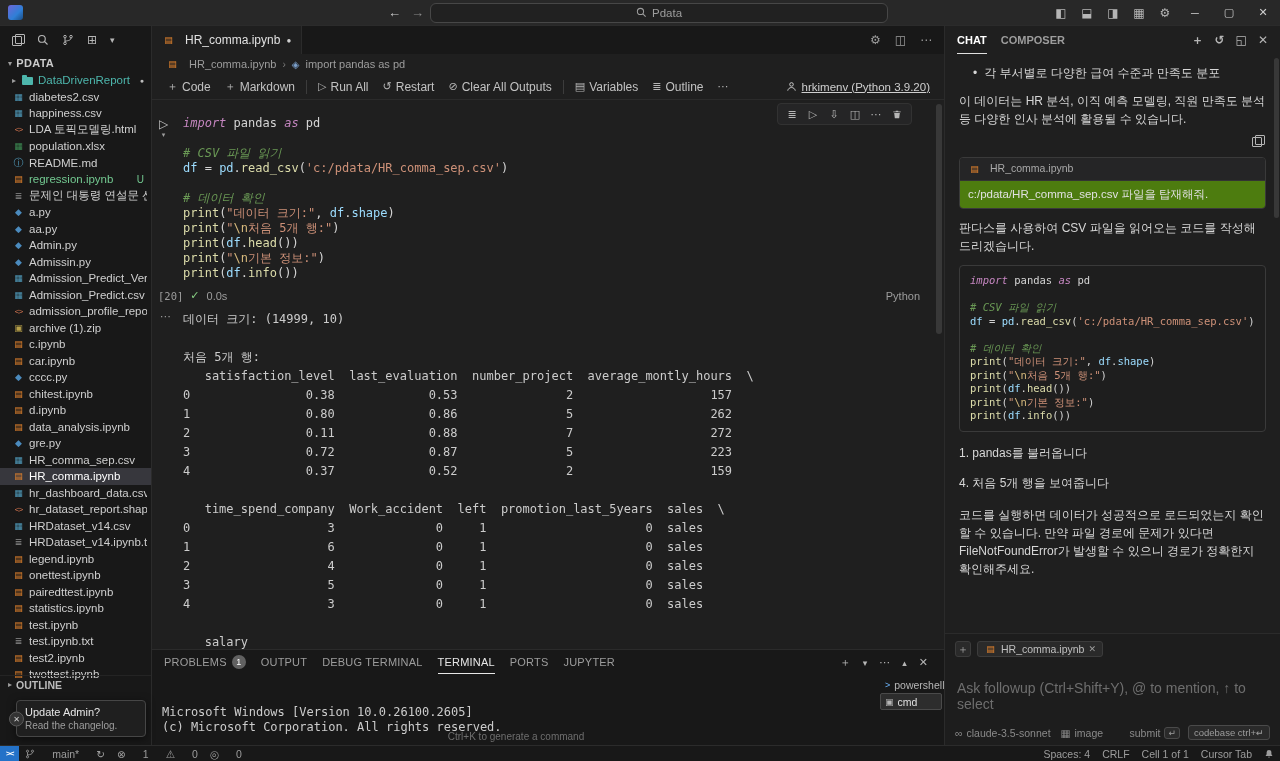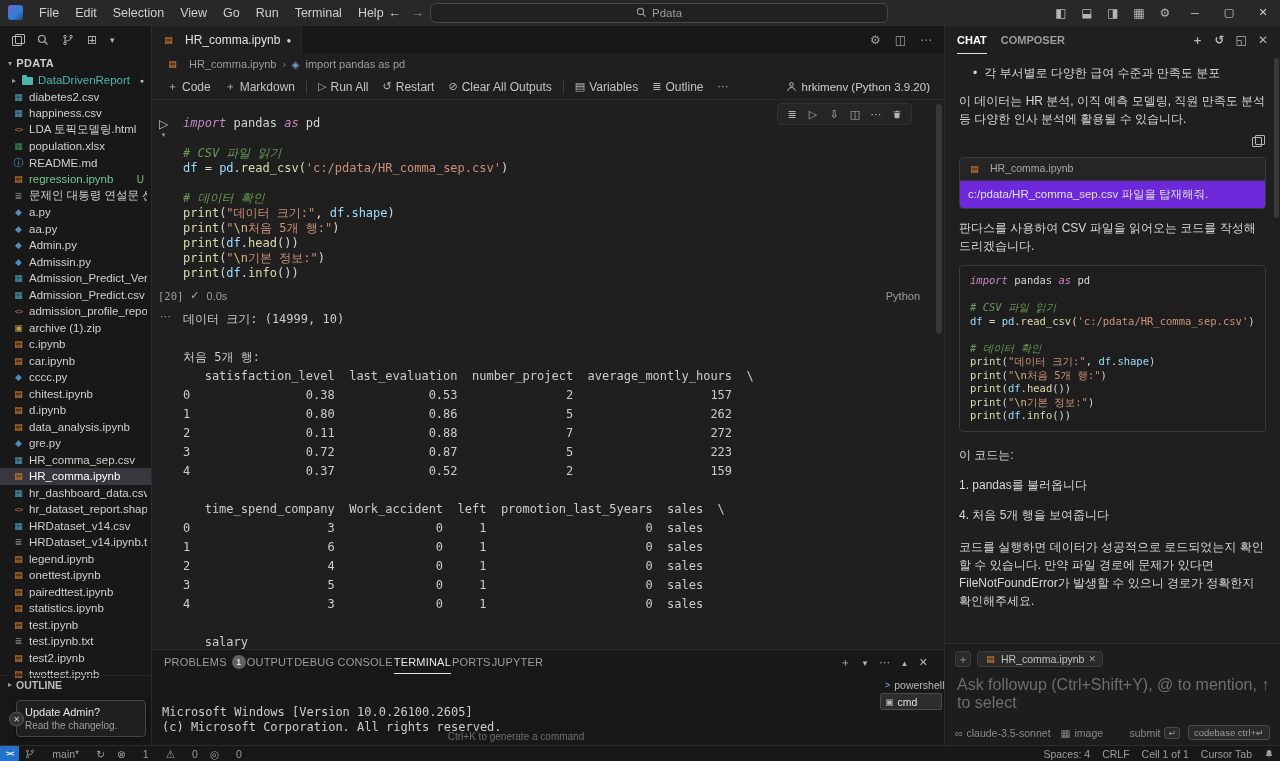--- a/index.html
+++ b/index.html
@@ -64,21 +64,21 @@
   .tabsbar{height:28px;background:#181818;display:flex;align-items:stretch;flex:none;}
   .tab{background:#1f1f1f;padding:0 10px;display:flex;align-items:center;gap:6px;border-right:1px solid #2b2b2b;font-size:12px;color:#e0e0e0;}
   .tab .dot{color:#d0d0d0;font-size:8px;}
   .tabsbar-right{margin-left:auto;display:flex;align-items:center;gap:14px;padding-right:12px;color:#9d9d9d;font-size:12px;}
   .breadcrumb{height:20px;display:flex;align-items:center;gap:6px;padding:0 14px;font-size:11px;color:#9d9d9d;flex:none;}
   .bc-sep{font-size:10px;color:#7a7a7a;}
   .nbtoolbar{height:26px;display:flex;align-items:center;gap:2px;padding:0 8px;border-bottom:1px solid #2b2b2b;color:#c2c2c2;font-size:12px;flex:none;}
   .nb-btn{display:flex;align-items:center;gap:4px;padding:2px 7px;border-radius:4px;}
   .nb-ic{font-size:11px;color:#b6b6b6;}
   .nbtoolbar .sep{width:1px;height:14px;background:#3c3c3c;margin:0 4px;}
-  .kernel{margin-left:auto;display:flex;align-items:center;gap:5px;font-size:11.5px;color:#cfcfcf;padding-right:6px;}
+  .kernel{margin-left:auto;display:flex;align-items:center;gap:5px;font-size:11.5px;color:#cfcfcf;padding-right:6px;text-decoration:underline;}
 
   .nbcontent{flex:1;position:relative;overflow:hidden;background:#1f1f1f;}
   .cell-toolbar{position:absolute;top:3px;right:32px;background:#252526;border:1px solid #323232;border-radius:4px;
     display:flex;align-items:center;gap:3px;padding:2px 5px;color:#b6b6b6;z-index:5;}
   .ct-ic{width:18px;height:16px;display:flex;align-items:center;justify-content:center;font-size:11px;}
   .cell-run{position:absolute;left:7px;top:18px;color:#c5c5c5;font-size:12px;line-height:1;text-align:center;}
   .cell-run .ch{display:block;font-size:7px;color:#9d9d9d;margin-top:1px;}
   .code{margin:16px 0 0 31px;font-size:12px;line-height:15px;white-space:pre;}
   .cl{min-height:15px;}
   .tk-kw{color:#c586c0;font-style:italic;}
@@ -91,21 +91,21 @@
   .exec-row{display:flex;align-items:center;gap:7px;margin:8px 0 2px 6px;font-size:11px;color:#9d9d9d;}
   .check{color:#89d185;font-size:11px;}
   .lang{margin-left:auto;padding-right:24px;font-size:11px;color:#9d9d9d;}
   .outwrap{position:relative;margin-top:8px;}
   .out-dots{position:absolute;left:8px;top:0;color:#9d9d9d;font-size:11px;}
   .output{margin-left:31px;font-size:12px;line-height:19px;white-space:pre;color:#cccccc;}
   .nb-scroll{position:absolute;right:2px;top:4px;width:6px;height:230px;background:rgba(121,121,121,.28);border-radius:3px;}
 
   
   .panel{height:96px;border-top:1px solid #2b2b2b;background:#181818;display:flex;flex-direction:column;flex:none;}
-  .panel-tabs{height:24px;display:flex;align-items:center;padding:0 12px;gap:1px;font-size:11px;color:#9d9d9d;flex:none;}
+  .panel-tabs{height:24px;display:flex;align-items:center;padding:0 12px;gap:15px;font-size:11px;color:#9d9d9d;flex:none;}
   .ptab{display:flex;align-items:center;gap:5px;height:100%;border-bottom:1px solid transparent;letter-spacing:.2px;}
   .ptab.active{color:#e7e7e7;border-bottom-color:#e7e7e7;}
   .pbadge{min-width:14px;height:14px;border-radius:7px;background:#616161;color:#fff;font-size:9px;display:flex;align-items:center;justify-content:center;padding:0 3px;}
   .panel-tabs-right{margin-left:auto;display:flex;align-items:center;gap:12px;color:#b6b6b6;font-size:11px;}
   .panel-body{flex:1;display:flex;min-height:0;}
   .term-main{flex:1;position:relative;padding:1px 0 0 10px;font-size:12px;line-height:15px;color:#cccccc;white-space:pre;}
   .term-hint{position:absolute;bottom:1px;left:0;right:0;text-align:center;color:#6e6e6e;font-size:10px;font-family:"Liberation Sans",sans-serif;}
   .term-side{width:64px;padding:2px 2px 0 0;font-size:10.5px;color:#b6b6b6;flex:none;}
   .shell-row{display:flex;align-items:center;gap:4px;height:17px;padding:0 4px;border:1px solid transparent;border-radius:2px;}
   .shell-row.sel{background:#2d2d2d;border-color:#4a4a4a;color:#e0e0e0;}
@@ -116,60 +116,50 @@
   .chat{width:336px;background:#1f1f1f;border-left:1px solid #2b2b2b;display:flex;flex-direction:column;flex:none;position:relative;}
   .chat-tabs{height:28px;display:flex;align-items:center;padding:0 12px;gap:14px;font-size:11px;font-weight:bold;color:#9d9d9d;flex:none;}
   .chat-tab.active{color:#ffffff;border-bottom:1px solid #e0e0e0;height:100%;display:flex;align-items:center;}
   .chat-tabs-right{margin-left:auto;display:flex;align-items:center;gap:11px;color:#b6b6b6;font-size:12px;}
   .chat-body{flex:1;overflow:hidden;padding:6px 14px 0;font-size:12px;color:#d6d6d6;line-height:1.5;}
   .bullet-line{display:flex;gap:7px;padding-left:14px;margin-top:4px;}
   .para{margin-top:10px;}
   .copy-row{display:flex;justify-content:flex-end;margin:7px 2px 2px 0;}
   .quote{border:1px solid #3a3a3a;border-radius:4px;margin-top:10px;overflow:hidden;}
   .quote-h{background:#252526;padding:3px 8px;font-size:10.5px;color:#a9a9a9;display:flex;gap:5px;align-items:center;border-bottom:1px solid #333;}
-  .quote-b{background:#6d28d9;padding:5px 8px;font-size:11.5px;color:#e0e0e0;}
+  .quote-b{background:#4d7c0f;padding:5px 8px;font-size:11.5px;color:#e0e0e0;}
   .chat-code{border:1px solid #3a3a3a;border-radius:4px;background:#1e1e1e;padding:8px 10px;margin-top:10px;
     font-family:"DejaVu Sans Mono","Liberation Mono",monospace;font-size:10.5px;line-height:13.5px;white-space:pre;overflow:hidden;}
   .chat-code .cl{min-height:13.5px;}
   .step{margin-top:12px;}
   .chat-scroll{position:absolute;right:1px;top:32px;width:5px;height:160px;background:rgba(121,121,121,.28);border-radius:3px;}
 
   .chat-input{border-top:1px solid #2b2b2b;padding:7px 10px 5px;flex:none;background:#1d1d1d;}
   .chip-row{display:flex;align-items:center;gap:6px;}
   .plus-box{width:16px;height:16px;border:1px solid #3c3c3c;border-radius:3px;background:#2a2a2a;display:flex;align-items:center;justify-content:center;color:#9d9d9d;font-size:11px;}
   .chip{display:inline-flex;align-items:center;gap:4px;background:#2a2a2a;border:1px solid #3c3c3c;border-radius:3px;padding:1px 6px;font-size:10.5px;color:#c0c0c0;}
   .chip .x{color:#9d9d9d;font-size:9px;}
-  .placeholder{color:#6e6e6e;font-size:16px;margin:9px 0 13px 2px;}
+  .placeholder{color:#6e6e6e;font-size:14px;margin:23px 0 13px 2px;}
   .input-bottom{display:flex;align-items:center;gap:10px;font-size:10.5px;color:#8a8a8a;}
   .ib-right{margin-left:auto;display:flex;align-items:center;gap:8px;}
   .keycap{border:1px solid #4a4a4a;border-radius:3px;padding:0 3px;font-size:9px;color:#9d9d9d;background:#2a2a2a;}
   .cb-badge{border:1px solid #4a4a4a;border-radius:3px;padding:1px 5px;font-size:9.5px;color:#9d9d9d;background:#2a2a2a;}
 
   
   .statusbar{position:absolute;left:0;right:0;bottom:0;height:16px;background:#181818;border-top:1px solid #2b2b2b;
     display:flex;align-items:center;font-size:10.5px;color:#9d9d9d;}
   .sb-remote{height:100%;display:flex;align-items:center;padding:0 6px;background:#2472c8;color:#fff;font-size:8px;font-weight:bold;letter-spacing:-1px;}
   .sb-item{display:flex;align-items:center;gap:17px;padding:0 6px;height:100%;}
   .sb-right{margin-left:auto;display:flex;align-items:center;height:100%;}
 </style>
 </head>
 <body>
 
 <div class="titlebar">
   <div class="logo"></div>
-  <div class="menubar">
-      <span class="menu-item">File</span>
-      <span class="menu-item">Edit</span>
-      <span class="menu-item">Selection</span>
-      <span class="menu-item">View</span>
-      <span class="menu-item">Go</span>
-      <span class="menu-item">Run</span>
-      <span class="menu-item">Terminal</span>
-      <span class="menu-item">Help</span>
-    </div>
   <div class="nav-arrows">
     <span>←</span>
     <span class="dim">→</span>
   </div>
   <div class="searchbox">
     <svg width="11" height="11" viewBox="0 0 16 16">
         <circle cx="6.5" cy="6.5" r="4.5" fill="none" stroke="#9d9d9d" stroke-width="1.5"></circle>
         <line x1="10" y1="10" x2="14" y2="14" stroke="#9d9d9d" stroke-width="1.5"></line>
       </svg>
     <span>Pdata</span>
@@ -498,21 +488,21 @@
     <div class="panel">
       <div class="panel-tabs">
           <div class="ptab">
             <span>PROBLEMS</span>
             <span class="pbadge">1</span>
           </div>
           <div class="ptab">
             <span>OUTPUT</span>
           </div>
           <div class="ptab">
-            <span>DEBUG CONSOLE</span>
+            <span>DEBUG TERMINAL</span>
           </div>
           <div class="ptab active">
             <span>TERMINAL</span>
           </div>
           <div class="ptab">
             <span>PORTS</span>
           </div>
           <div class="ptab">
             <span>JUPYTER</span>
           </div>
@@ -573,21 +563,20 @@
           <span class="fi fi-ipynb" style="line-height:normal;"></span>
           <span>HR_comma.ipynb</span>
         </div>
         <div class="quote-b">c:/pdata/HR_comma_sep.csv 파일을 탑재해줘.</div>
       </div>
 
       <div class="para">판다스를 사용하여 CSV 파일을 읽어오는 코드를 작성해드리겠습니다.</div>
 
       <div class="chat-code"><div class="cl"><span class="tk-kw">import</span><span class="tk-pl"> pandas </span><span class="tk-kw">as</span><span class="tk-pl"> pd</span></div><div class="cl">&nbsp;</div><div class="cl"><span class="tk-cm"># CSV 파일 읽기</span></div><div class="cl"><span class="tk-vr">df</span><span class="tk-pl"> = </span><span class="tk-vr">pd</span><span class="tk-pl">.</span><span class="tk-fn">read_csv</span><span class="tk-pl">(</span><span class="tk-st">'c:/pdata/HR_comma_sep.csv'</span><span class="tk-pl">)</span></div><div class="cl">&nbsp;</div><div class="cl"><span class="tk-cm"># 데이터 확인</span></div><div class="cl"><span class="tk-fn">print</span><span class="tk-pl">(</span><span class="tk-st">"데이터 크기:"</span><span class="tk-pl">, </span><span class="tk-vr">df</span><span class="tk-pl">.</span><span class="tk-vr">shape</span><span class="tk-pl">)</span></div><div class="cl"><span class="tk-fn">print</span><span class="tk-pl">(</span><span class="tk-st">"</span><span class="tk-esc">\n</span><span class="tk-st">처음 5개 행:"</span><span class="tk-pl">)</span></div><div class="cl"><span class="tk-fn">print</span><span class="tk-pl">(</span><span class="tk-vr">df</span><span class="tk-pl">.</span><span class="tk-fn">head</span><span class="tk-pl">())</span></div><div class="cl"><span class="tk-fn">print</span><span class="tk-pl">(</span><span class="tk-st">"</span><span class="tk-esc">\n</span><span class="tk-st">기본 정보:"</span><span class="tk-pl">)</span></div><div class="cl"><span class="tk-fn">print</span><span class="tk-pl">(</span><span class="tk-vr">df</span><span class="tk-pl">.</span><span class="tk-fn">info</span><span class="tk-pl">())</span></div></div>
 
-      <div class="para" style="margin-top:14px;">이 코드는:</div>
       <div>
           <div class="step">1. pandas를 불러옵니다</div>
           <div class="step">4. 처음 5개 행을 보여줍니다</div>
         </div>
       <div class="para" style="margin-top:14px;">코드를 실행하면 데이터가 성공적으로 로드되었는지 확인할 수 있습니다. 만약 파일 경로에 문제가 있다면 FileNotFoundError가 발생할 수 있으니 경로가 정확한지 확인해주세요.</div>
 
     </div>
 
     <div class="chat-scroll"></div>
 

